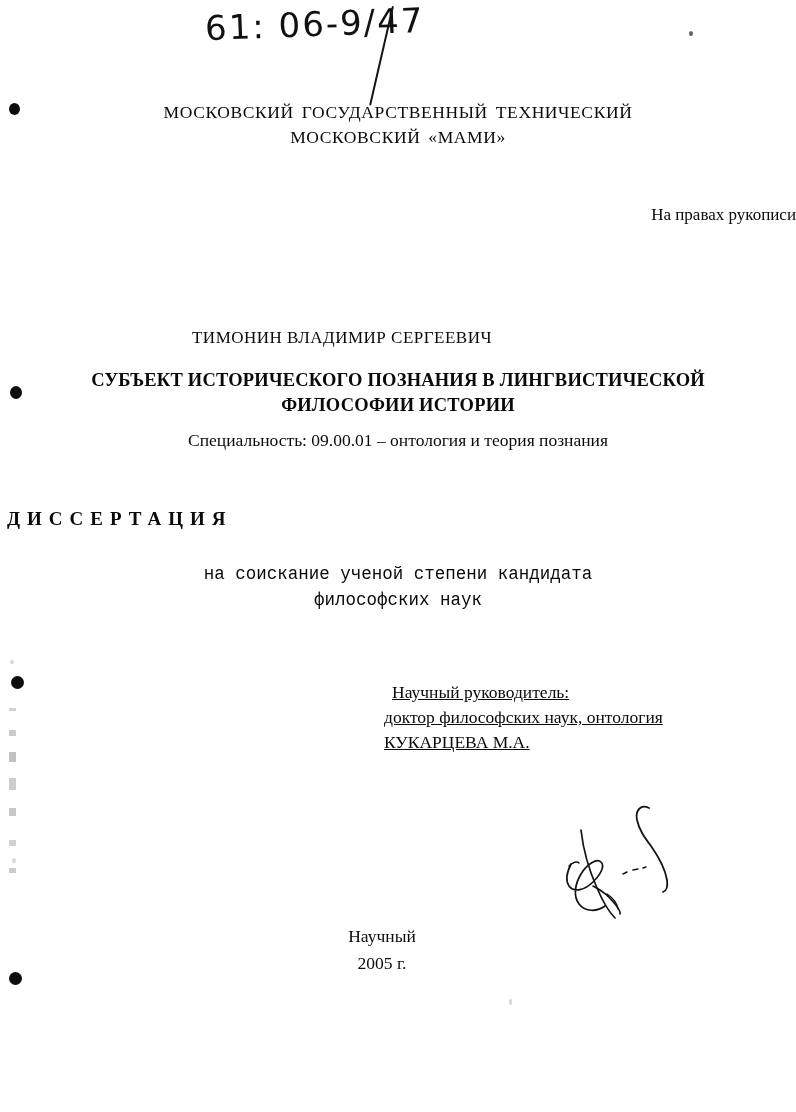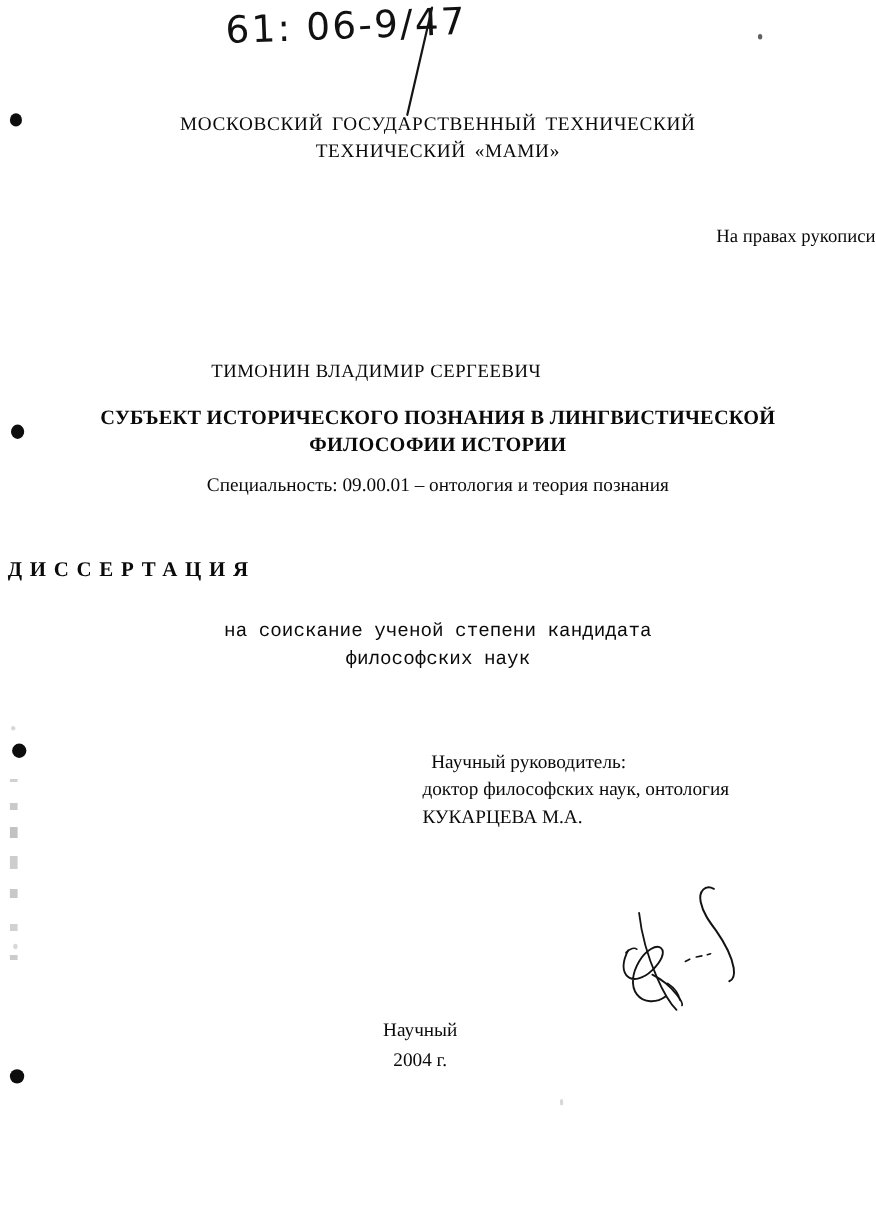--- a/index.html
+++ b/index.html
@@ -120,20 +120,21 @@
     font-family: Liberation Mono, monospace;
   }
 
   .supervisor {
     position: absolute;
     left: 384px;
     top: 680px;
     font-size: 17.5px;
     line-height: 25px;
     text-align: left;
+    text-decoration: underline;
   }
   .supervisor .sv-title { padding-left: 8px; }
 
   .city {
     position: absolute;
     left: 0;
     top: 923px;
     width: 796px;
     text-align: center;
     padding-right: 32px;
@@ -193,21 +194,21 @@
 </head>
 <body>
 
 <div class="page">
 
   <div class="handwriting">61: 06-9/47</div>
   <div class="hw-slash"></div>
 
   <div class="org">
     <div>МОСКОВСКИЙ  ГОСУДАРСТВЕННЫЙ  ТЕХНИЧЕСКИЙ</div>
-    <div>ТЕХНИЧЕСКИЙ «МАМИ»</div>
+    <div>МОСКОВСКИЙ «МАМИ»</div>
   </div>
 
   <div class="manuscript">На правах рукописи</div>
 
   <div class="author">ТИМОНИН ВЛАДИМИР СЕРГЕЕВИЧ</div>
 
   <div class="title">
     <div>СУБЪЕКТ ИСТОРИЧЕСКОГО ПОЗНАНИЯ В ЛИНГВИСТИЧЕСКОЙ</div>
     <div>ФИЛОСОФИИ ИСТОРИИ</div>
   </div>
@@ -238,21 +239,21 @@
       <path d="M104 18 C96 14, 90 20, 92 30 C94 40, 100 48, 106 56
                C113 66, 120 78, 122 90 C123 97, 121 101, 118 102" stroke-width="1.8"></path>
       <path d="M78 84 L82 82" stroke-width="1.5"></path>
       <path d="M88 80 L93 79" stroke-width="1.5"></path>
       <path d="M98 78 L101 77" stroke-width="1.4"></path>
     </g>
   </svg>
 
   <div class="city">
     <div>Научный</div>
-    <div>2004 г.</div>
+    <div>2005 г.</div>
   </div>
 
   <div class="speck" style="left:9px;  top:103px; width:11px; height:12px;"></div>
   <div class="speck" style="left:10px; top:386px; width:12px; height:13px;"></div>
   <div class="speck" style="left:11px; top:676px; width:13px; height:13px;"></div>
   <div class="speck" style="left:9px;  top:972px; width:13px; height:13px;"></div>
   <div class="noise-strip"></div>
   <div class="faint" style="left:10px; top:660px; width:4px; height:4px;"></div>
   <div class="faint" style="left:12px; top:858px; width:4px; height:5px;"></div>
   <div class="faint" style="left:689px; top:31px; width:4px; height:5px; background:#3a3a3a; opacity:0.8;"></div>

